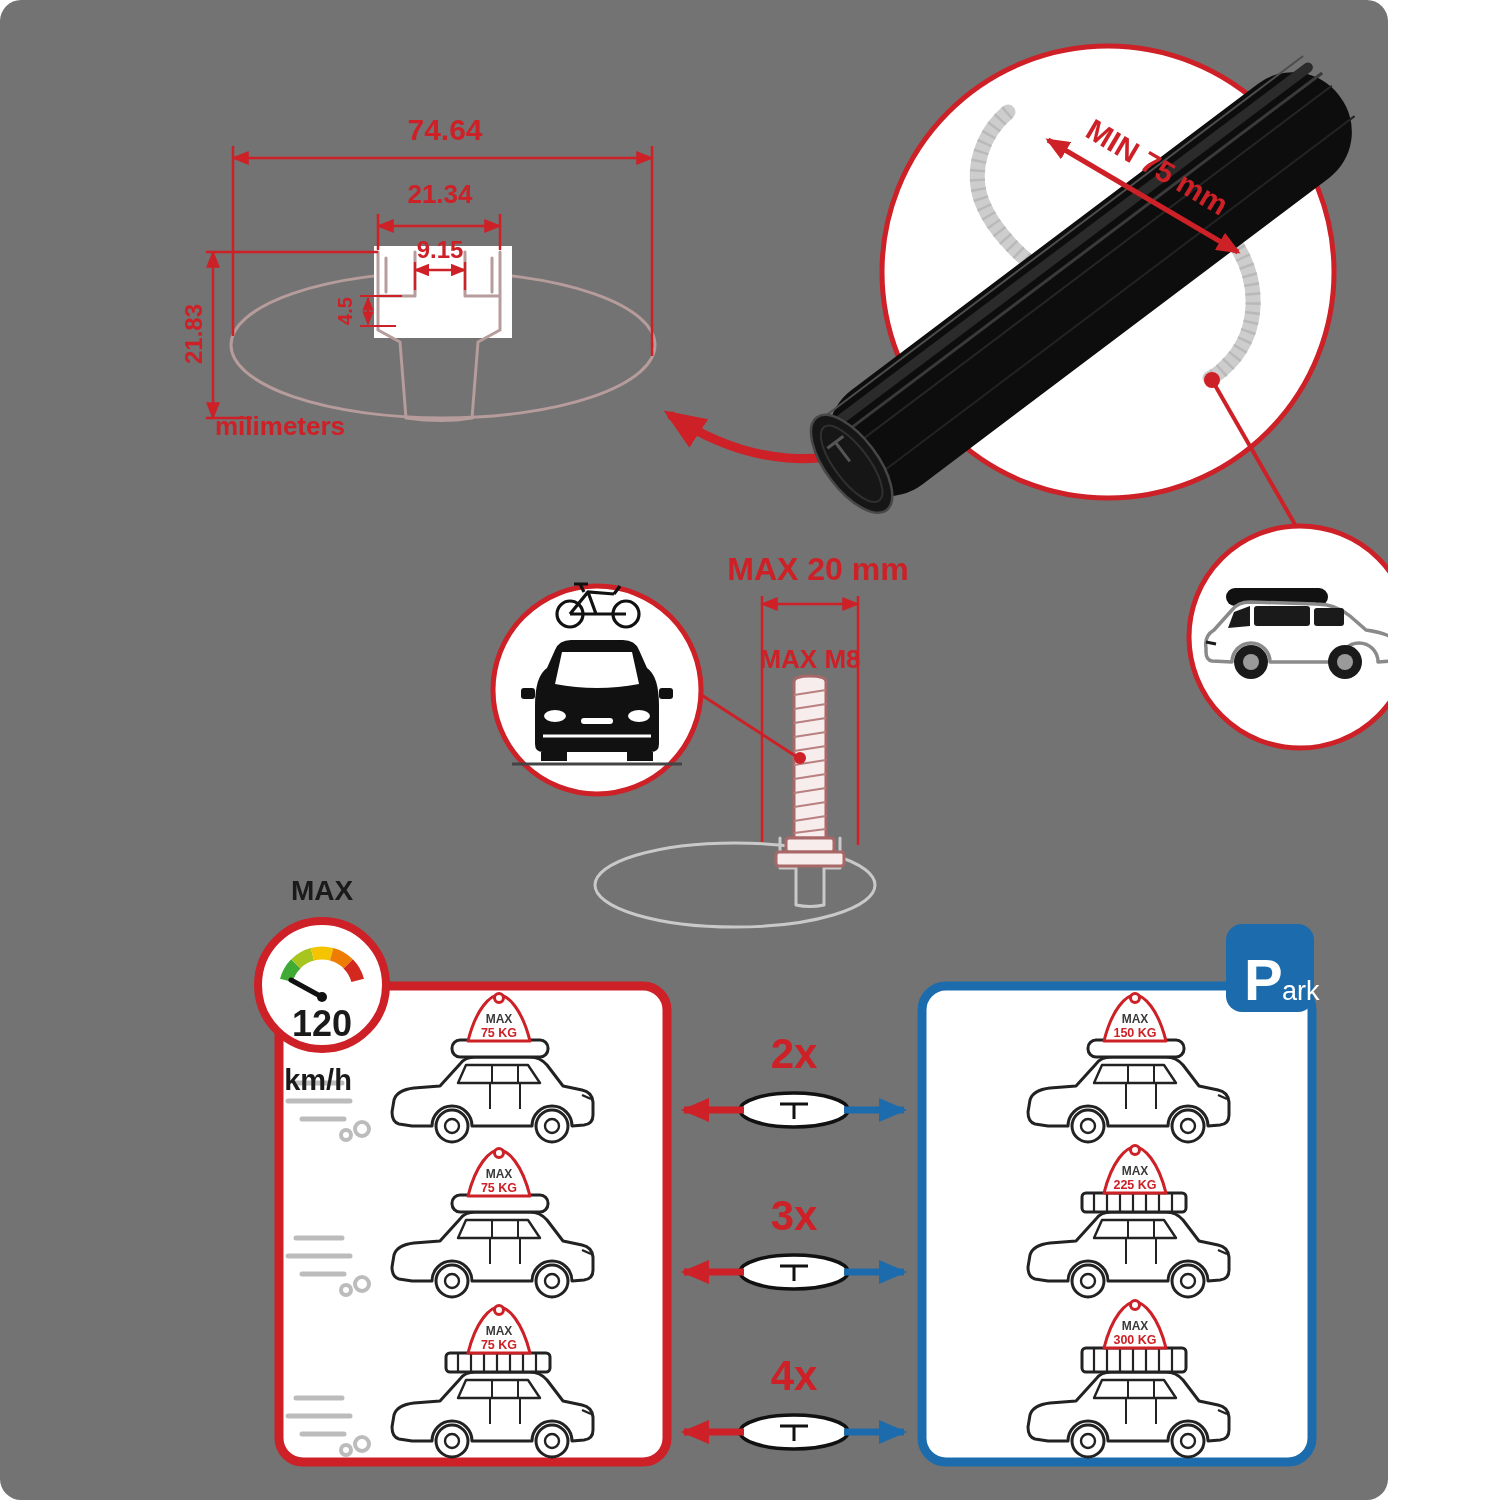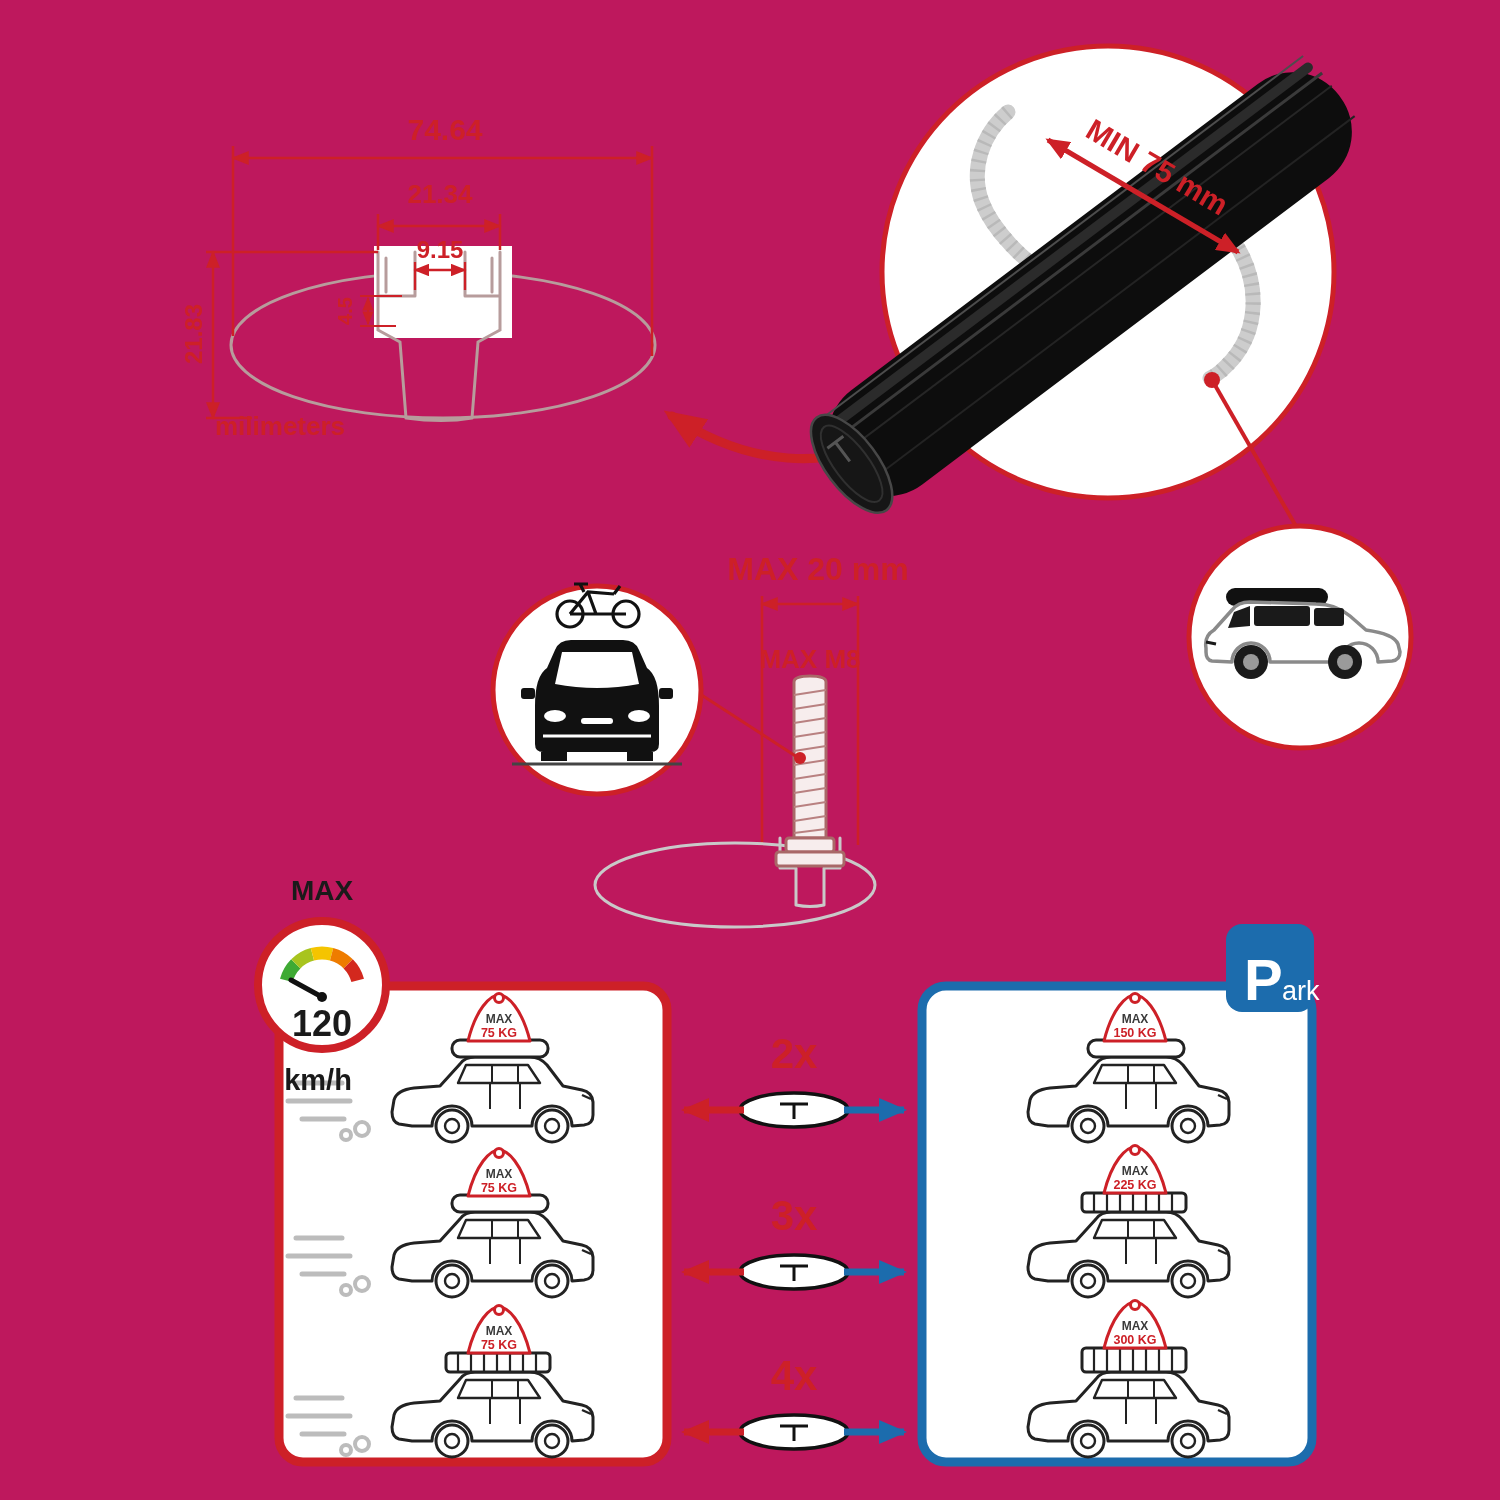--- a/index.html
+++ b/index.html
@@ -1,16 +1,16 @@
 <!DOCTYPE html>
 <html><head>
 <meta charset="utf-8">
 <style>
   html,body{margin:0;padding:0;background:#fff;}
-  #stage{position:relative;width:1500px;height:1500px;background:#be185d;overflow:hidden;}
+  #stage{position:relative;width:1388px;height:1500px;background:#737373;overflow:hidden;border-radius:21px;}
   svg{display:block;}
   text{font-family:"Liberation Sans","DejaVu Sans",sans-serif;}
   .t-red{fill:#cd2027;font-weight:700;}
   .t-blk{fill:#1a1a1a;font-weight:700;}
   .ln-red{stroke:#cd2027;fill:none;}
   .profile{stroke:#b79c9c;stroke-width:3;fill:none;stroke-linecap:round;}
   .grayp{stroke:#c9c9c9;stroke-width:3;fill:none;stroke-linecap:round;}
   .blk3{stroke:#222;stroke-width:3;fill:#fff;stroke-linejoin:round;}
   .blk2{stroke:#222;stroke-width:2.2;fill:none;}
   .tentp{stroke:#cd2027;stroke-width:3;fill:#fff;stroke-linejoin:round;}

